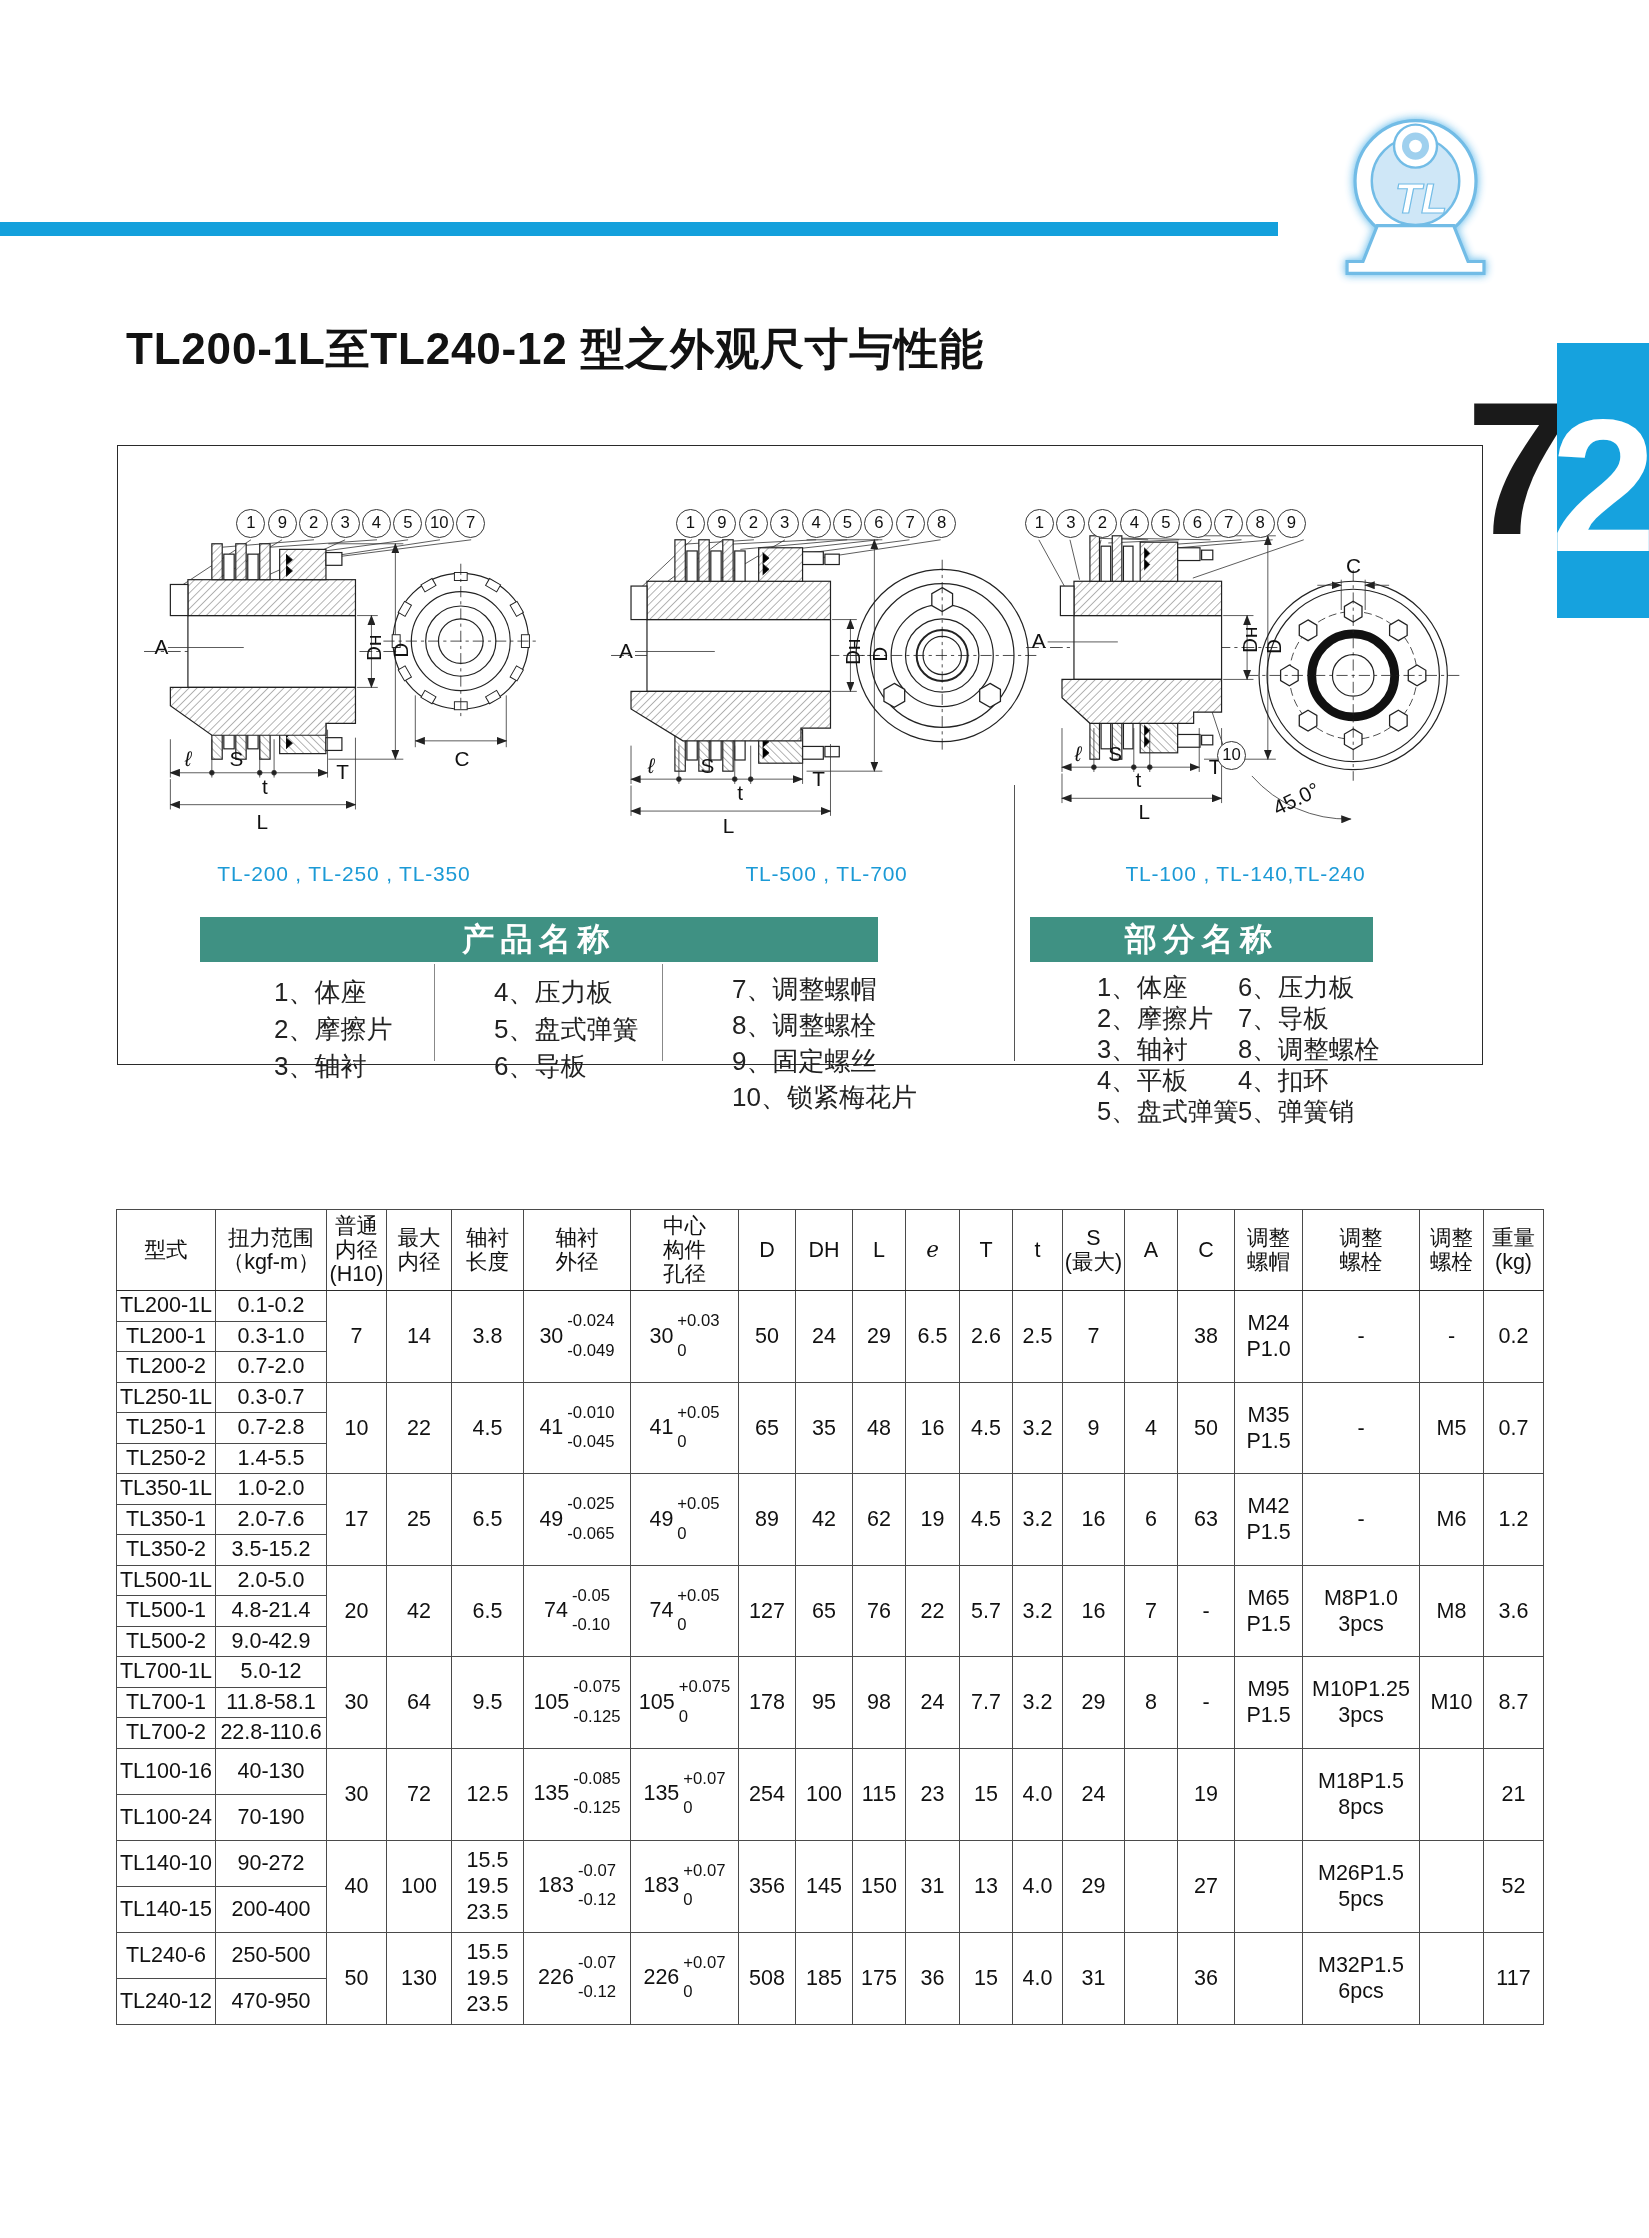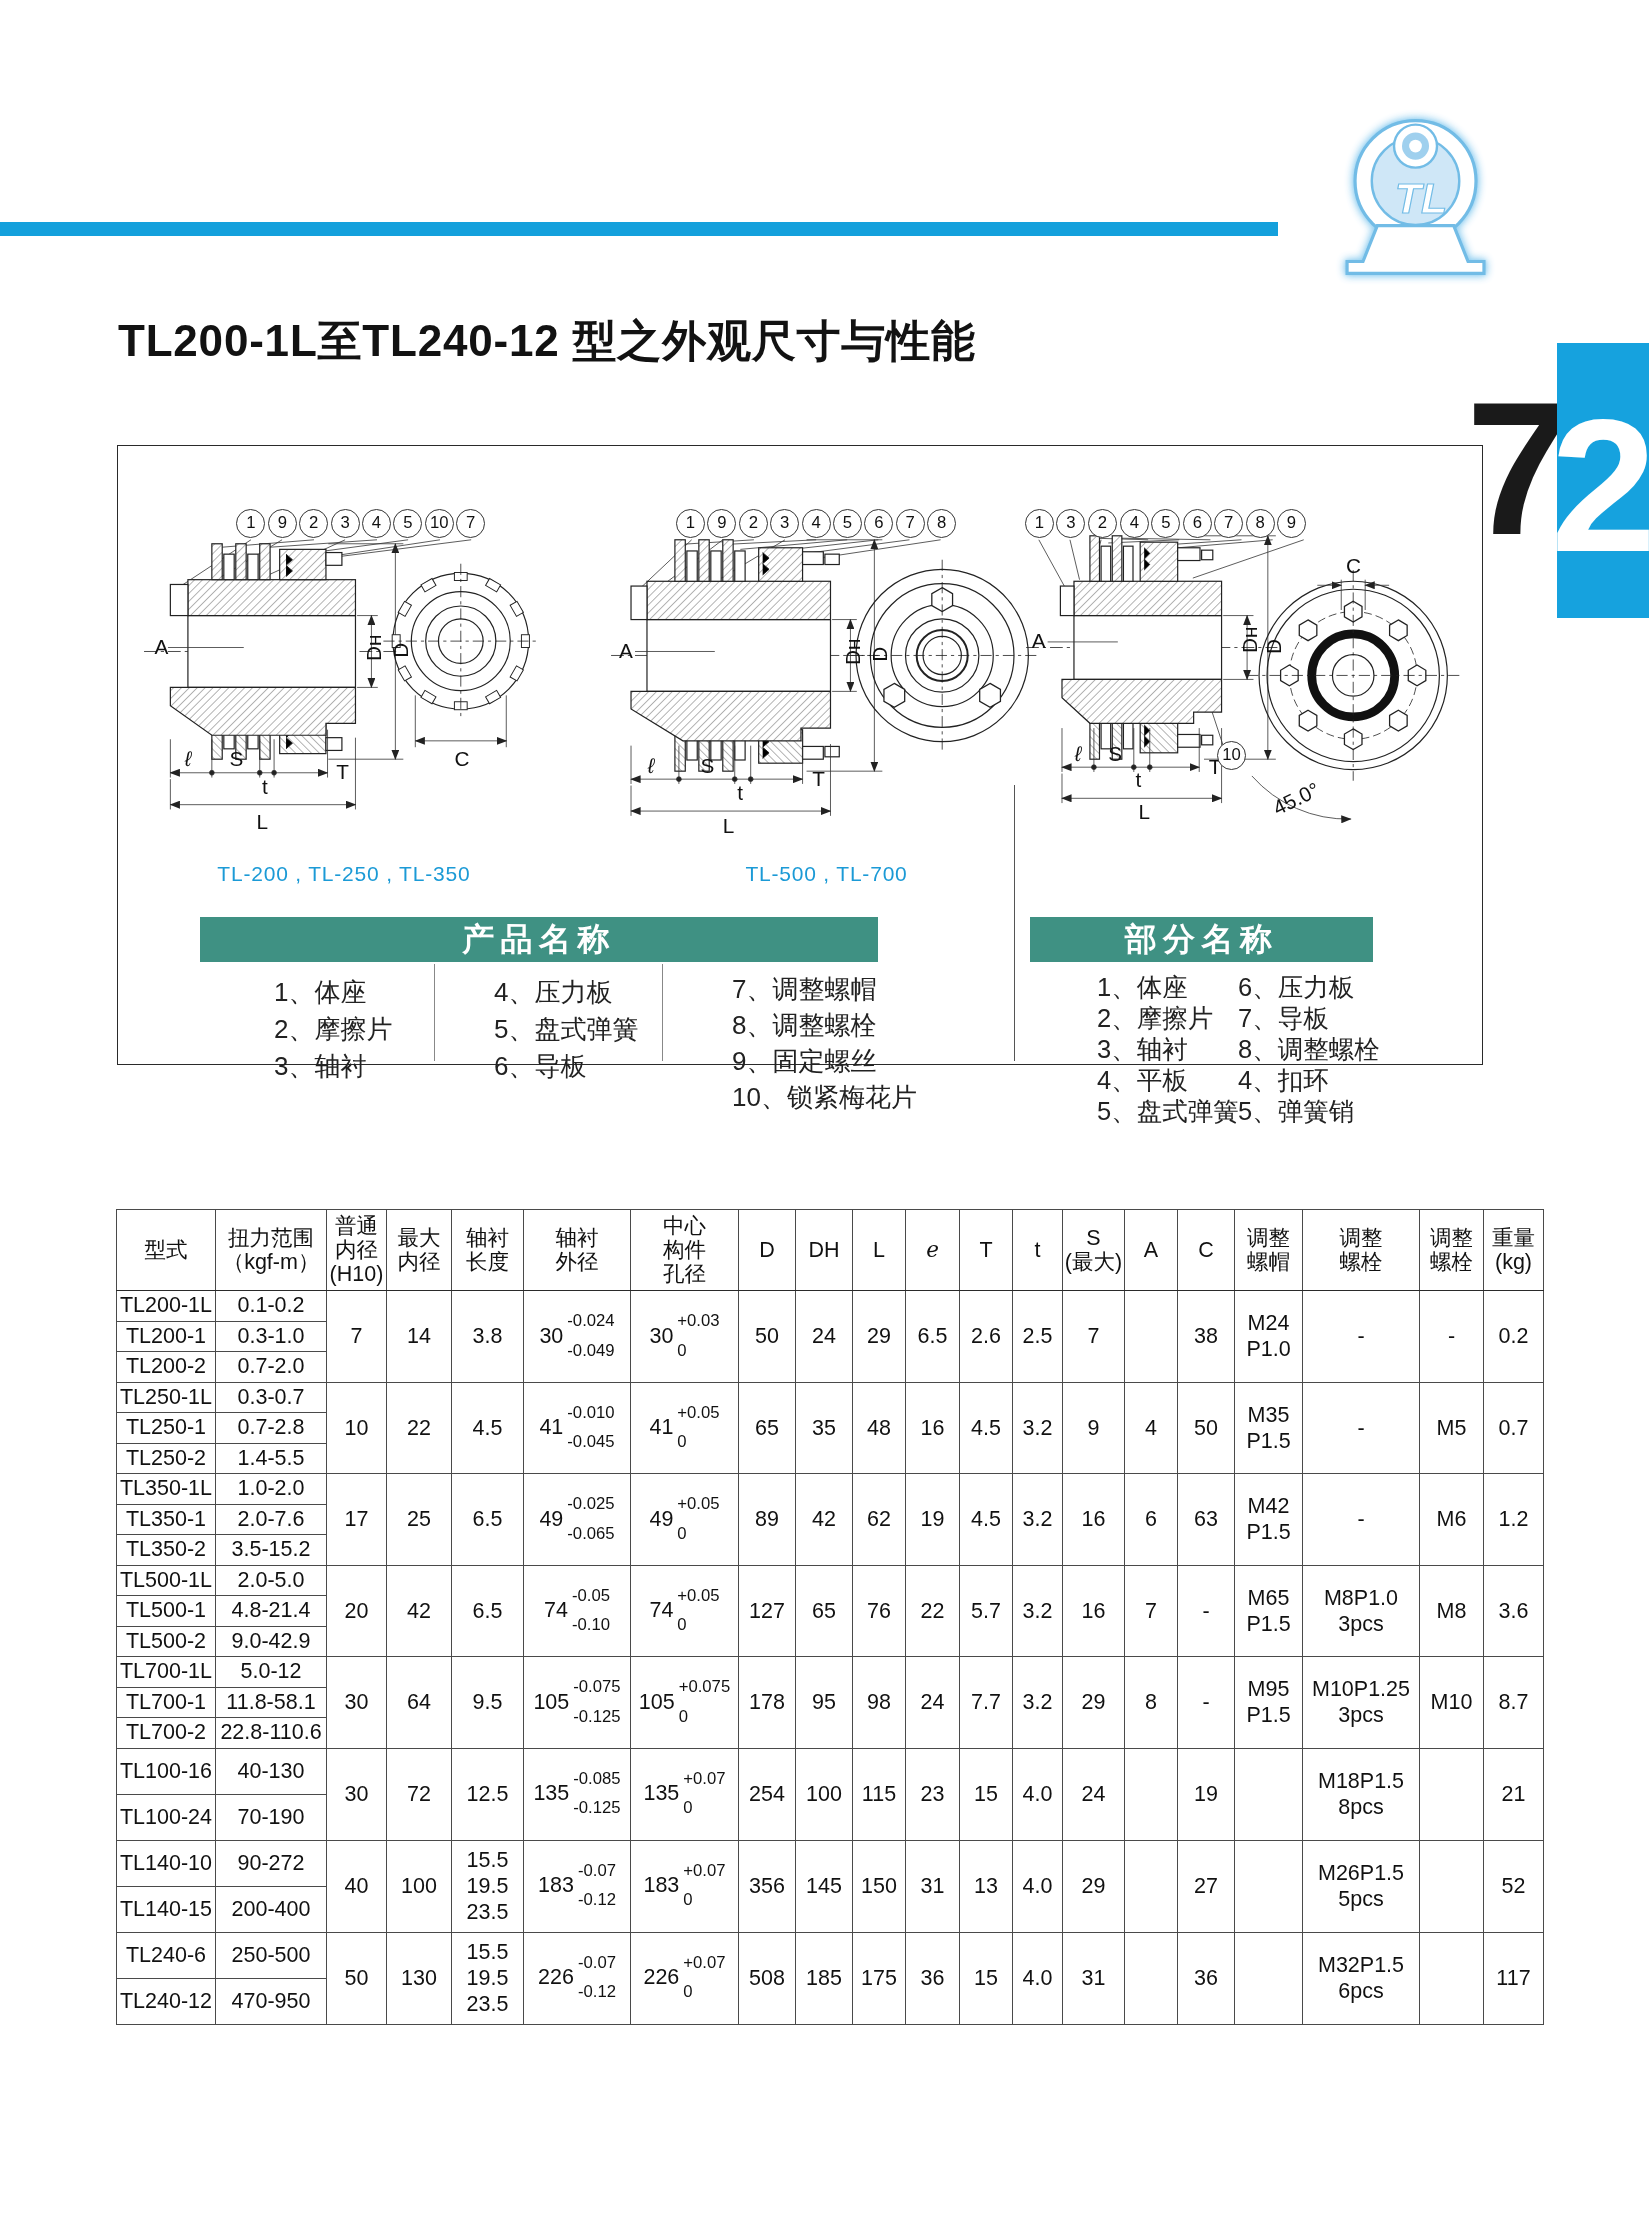--- a/index.html
+++ b/index.html
@@ -5,21 +5,21 @@
   html,body{margin:0;padding:0;background:#e8e8e8;}
   .page{position:relative;width:1649px;height:2239px;background:#ffffff;
         font-family:"Liberation Sans",sans-serif;color:#1c1c1c;overflow:hidden;}
 
   
   .top-bar{position:absolute;left:0;top:222px;width:1278px;height:14.4px;background:#14a0dc;}
   .logo{position:absolute;left:1312px;top:92px;width:215px;height:187px;
         filter:drop-shadow(0 0 4px #8ecdf0) drop-shadow(0 0 1.6px #aedcf5);}
 
   
-  .page-title{position:absolute;left:114px;top:308px;margin:4px;font-size:44px;font-weight:bold;
+  .page-title{position:absolute;left:114px;top:308px;margin:12px;font-size:44px;font-weight:bold;
               letter-spacing:0.8px;color:#121212;white-space:nowrap;}
 
   
   .pn-black{position:absolute;left:1466px;top:385px;font-size:190px;line-height:0.88;
             font-weight:bold;color:#1a1a1a;}
   .page-tab{position:absolute;left:1557px;top:343px;width:93px;height:275px;background:#16a2de;
             display:flex;align-items:center;justify-content:center;}
   .pn-white{font-size:190px;line-height:0.88;font-weight:bold;color:#ffffff;margin-top:9.6px;}
 
   
@@ -402,20 +402,21 @@
           <span class="balloon">6</span>
           <span class="balloon">7</span>
           <span class="balloon">8</span>
           <span class="balloon">9</span>
         </div>
       <span class="balloon balloon-10">10</span>
     </div>
 
     <div class="caption cap1">TL-200 , TL-250 , TL-350</div>
     <div class="caption cap2">TL-500 , TL-700</div>
+    <div class="caption cap3">TL-100 , TL-140,TL-240</div>
 
     <div class="green-bar gb2">部分名称</div>
     <div class="green-bar gb1">产品名称</div>
 
     <div class="plist pl1">
         <div class="pl-line">1、体座</div>
         <div class="pl-line">2、摩擦片</div>
         <div class="pl-line">3、轴衬</div>
       </div>
     <div class="plist pl2">

